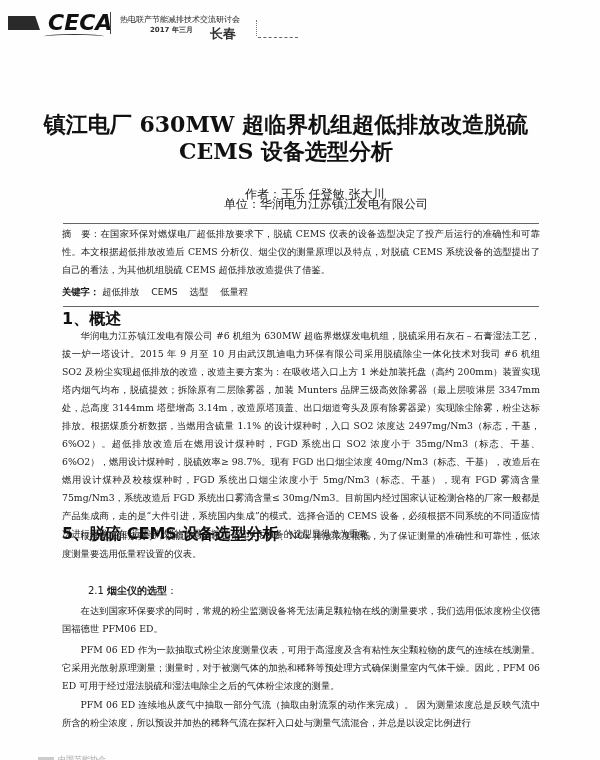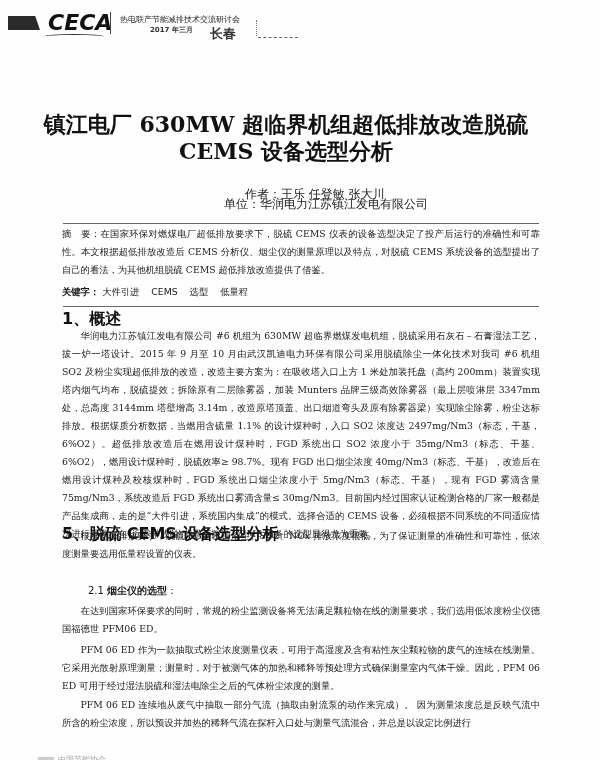--- a/index.html
+++ b/index.html
@@ -73,21 +73,21 @@
 <div class="byline affil">单位：华润电力江苏镇江发电有限公司</div>
 
 <div class="rule r1"></div>
 
 <div class="para abstract">
   <span class="lbl">摘　要：</span><span>在国家环保对燃煤电厂超低排放要求下，脱硫 CEMS 仪表的设备选型决定了投产后运行的准确性和可靠性。本文根据超低排放改造后 CEMS 分析仪、烟尘仪的测量原理以及特点，对脱硫 CEMS 系统设备的选型提出了自己的看法，为其他机组脱硫 CEMS 超低排放改造提供了借鉴。</span>
 </div>
 
 <div class="keywords">
   <span class="lbl">关键字：</span>
-  <span class="kw">大件引进</span>
+  <span class="kw">超低排放</span>
   <span class="kw">CEMS</span>
   <span class="kw">选型</span>
   <span class="kw">低量程</span>
 </div>
 
 <div class="rule r2"></div>
 
 <div class="sec sec1">1、概述</div>
 <div class="para p1">华润电力江苏镇江发电有限公司 #6 机组为 630MW 超临界燃煤发电机组，脱硫采用石灰石－石膏湿法工艺，拔一炉一塔设计。2015 年 9 月至 10 月由武汉凯迪电力环保有限公司采用脱硫除尘一体化技术对我司 #6 机组 SO2 及粉尘实现超低排放的改造，改造主要方案为：在吸收塔入口上方 1 米处加装托盘（高约 200mm）装置实现塔内烟气均布，脱硫提效；拆除原有二层除雾器，加装 Munters 品牌三级高效除雾器（最上层喷淋层 3347mm 处，总高度 3144mm 塔壁增高 3.14m，改造原塔顶盖、出口烟道弯头及原有除雾器梁）实现除尘除雾，粉尘达标排放。根据煤质分析数据，当燃用含硫量 1.1% 的设计煤种时，入口 SO2 浓度达 2497mg/Nm3（标态，干基，6%O2）。超低排放改造后在燃用设计煤种时，FGD 系统出口 SO2 浓度小于 35mg/Nm3（标态、干基、6%O2），燃用设计煤种时，脱硫效率≥ 98.7%。现有 FGD 出口烟尘浓度 40mg/Nm3（标态、干基），改造后在燃用设计煤种及校核煤种时，FGD 系统出口烟尘浓度小于 5mg/Nm3（标态、干基），现有 FGD 雾滴含量 75mg/Nm3，系统改造后 FGD 系统出口雾滴含量≤ 30mg/Nm3。目前国内经过国家认证检测合格的厂家一般都是产品集成商，走的是“大件引进，系统国内集成”的模式。选择合适的 CEMS 设备，必须根据不同系统的不同适应情况进行比较，在“近零排放”的背景下探讨 CEMS 设备的选型显得尤为重要。</div>
 

